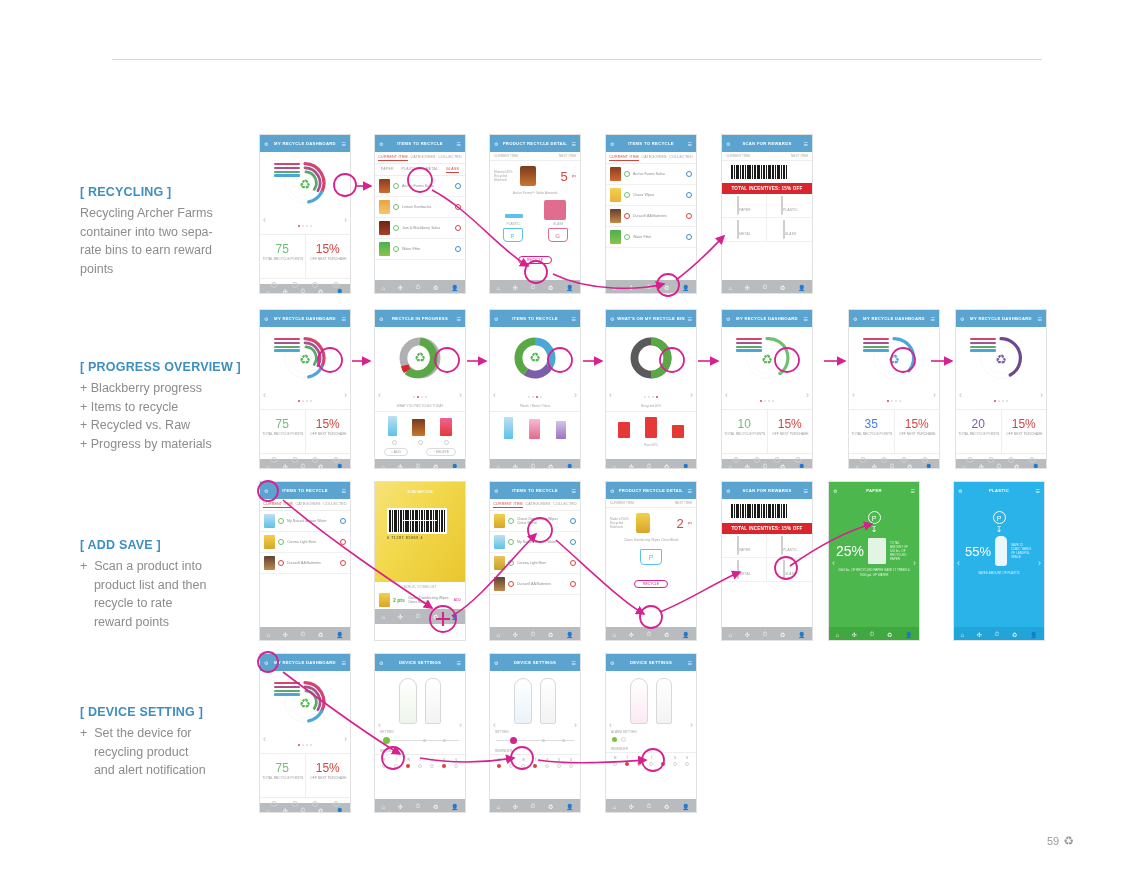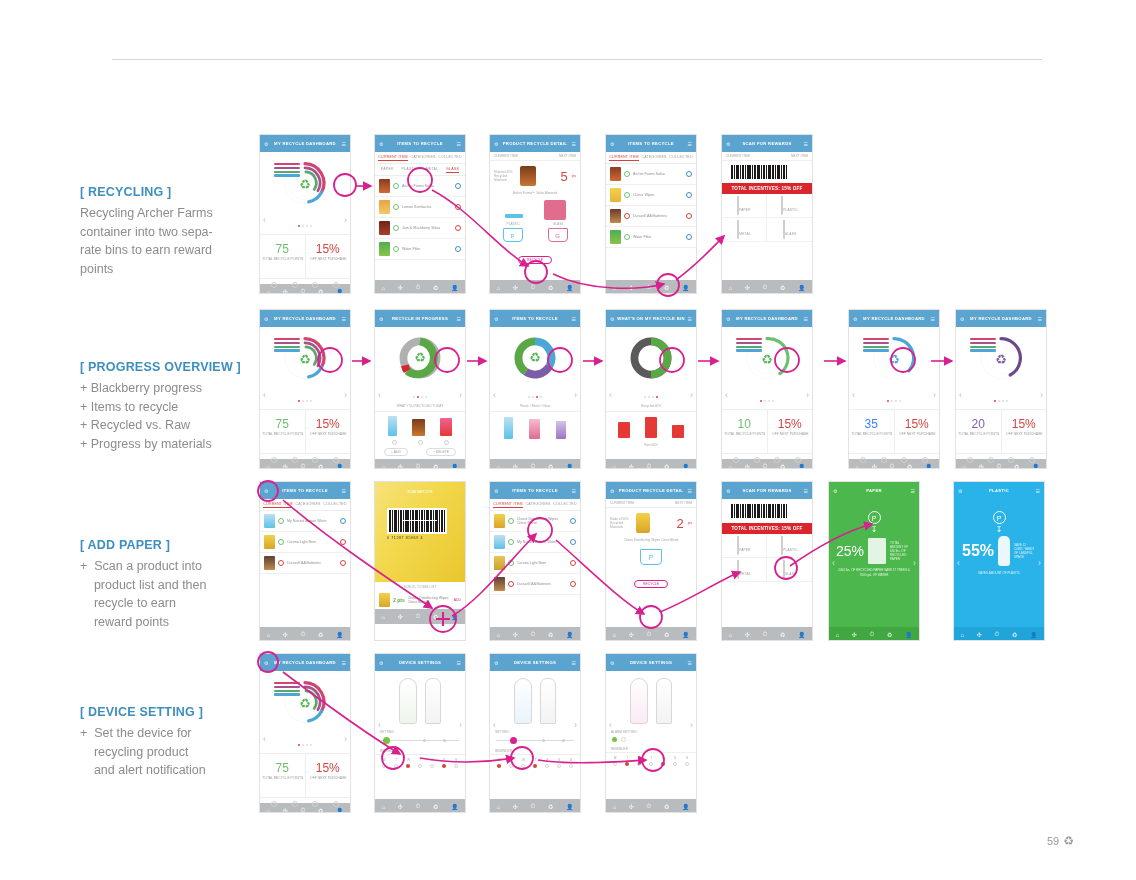--- a/index.html
+++ b/index.html
@@ -189,25 +189,25 @@
   <div class="section-title">[ PROGRESS OVERVIEW ]</div>
   <div class="section-desc">
     <span class="bullet-line">+ Blackberry progress</span>
     <span class="bullet-line">+ Items to recycle</span>
     <span class="bullet-line">+ Recycled vs. Raw</span>
     <span class="bullet-line">+ Progress by materials</span>
   </div>
 </div>
 
 <div class="section-label" style="left:80px; top:498px;">
-  <div class="section-title">[ ADD PAPER ]</div>
+  <div class="section-title">[ ADD SAVE ]</div>
   <div class="section-desc indent">
     <span class="bullet-line">+  Scan a product into</span>
     <span class="bullet-line">    product list and then</span>
-    <span class="bullet-line">    recycle to earn</span>
+    <span class="bullet-line">    recycle to rate</span>
     <span class="bullet-line">    reward points</span>
   </div>
 </div>
 
 <div class="section-label" style="left:80px; top:665px;">
   <div class="section-title">[ DEVICE SETTING ]</div>
   <div class="section-desc indent">
     <span class="bullet-line">+  Set the device for</span>
     <span class="bullet-line">    recycling product</span>
     <span class="bullet-line">    and alert notification</span>
@@ -1063,21 +1063,21 @@
     <span class="tb-ico">☰</span>
   </div>
   <div class="screen">
     <span class="navarrow l" style="color:#cdeefb">‹</span>
     <span class="navarrow r" style="color:#cdeefb">›</span>
     <div style="text-align:center;padding-top:8px;">
       <span style="display:inline-block;width:13px;height:13px;border:1px solid #fff;border-radius:50%;color:#fff;font-size:7px;line-height:13px;">P</span>
       <div style="color:#fff;font-size:8px;line-height:9px;">↧</div>
     </div>
     <div style="display:flex;align-items:center;justify-content:center;gap:4px;margin-top:2px;">
-      <span style="color:#fff;font-size:16px;font-weight:700;">55%</span>
+      <span style="color:#fff;font-size:13px;font-weight:400;">55%</span>
       <span style="width:12px;height:30px;background:rgba(255,255,255,.9);border-radius:5px 5px 3px 3px;"></span>
       <span style="color:#ddf3fd;font-size:3px;width:22px;line-height:4px;">SAVE 12 CUBIC YARDS OF LANDFILL SPACE</span>
     </div>
     <div style="color:#ddf3fd;font-size:3px;text-align:center;padding:5px 10px;line-height:4.5px;">SAVED AMOUNT OF PLASTIC</div>
   </div>
   <div class="tabbar">
     <span>⌂</span>
       <span>✣</span>
     <span>⏱</span>
       <span>♻</span>

